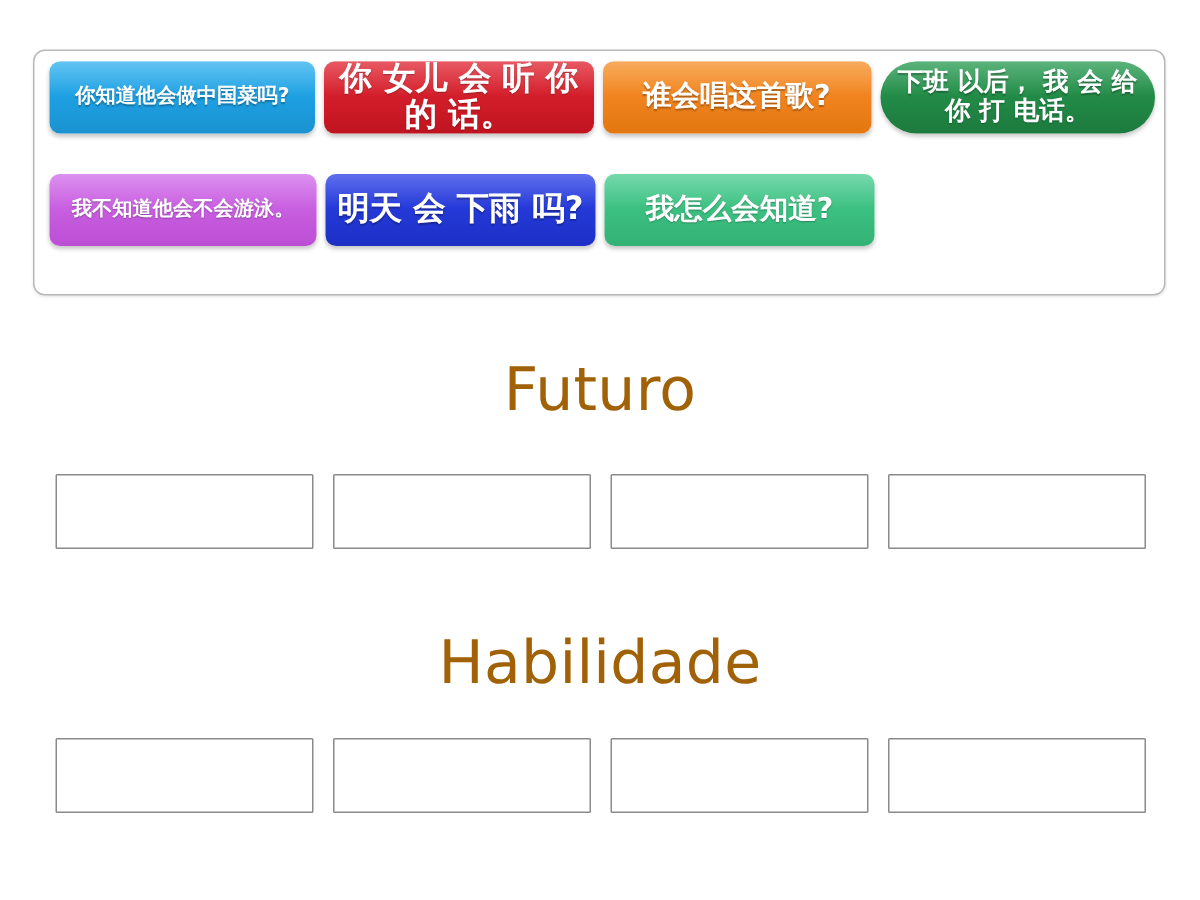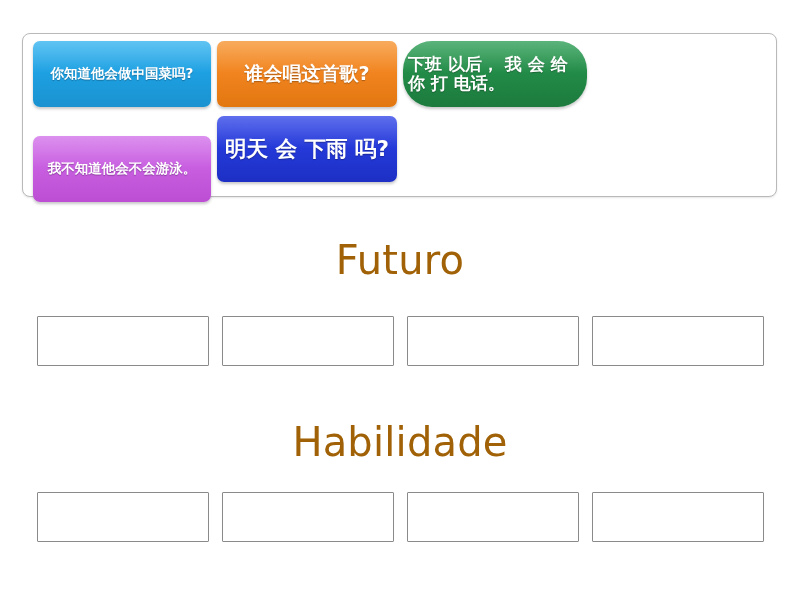--- a/index.html
+++ b/index.html
@@ -32,26 +32,27 @@
   .tile-row {
     display: flex;
     flex-direction: row;
     align-items: flex-start;
     height: 70px;
   }
   .tile-row + .tile-row { margin-top: 5px; }
 
   .tile {
     box-sizing: border-box;
-    height: 66px;
+    height: 48px;
     margin-right: 6px;
     border-radius: 7px;
     display: flex;
     align-items: center;
     justify-content: center;
+    text-align: center;
     color: #ffffff;
     line-height: 1.12;
     padding: 2px 5px;
     position: relative;
     overflow: hidden;
     box-shadow: 0 2px 3px rgba(0,0,0,0.22);
     text-shadow: 0 1px 1px rgba(0,0,0,0.28);
     user-select: none;
     cursor: move;
   }
@@ -62,21 +63,21 @@
     height:48%;
     background: linear-gradient(to bottom, rgba(255,255,255,0.22), rgba(255,255,255,0.0));
     pointer-events:none;
   }
   .tile span { position: relative; z-index: 2; display:block; }
 
   .t-blue    { background: linear-gradient(to bottom,#35b3ef 0%,#1da0e2 48%,#1b92d0 100%); }
   .t-red     { background: linear-gradient(to bottom,#e02a37 0%,#d31e2a 48%,#bf1420 100%); }
   .t-orange  { background: linear-gradient(to bottom,#f6932f 0%,#f1841f 48%,#e2760f 100%); }
   .t-green   { background: linear-gradient(to bottom,#2d9e56 0%,#228b47 48%,#1c7a3d 100%); }
-  .t-magenta { background: linear-gradient(to bottom,#d271ea 0%,#c85ee0 48%,#bc4ed4 100%); margin-top: 20px; }
+  .t-magenta { background: linear-gradient(to bottom,#d271ea 0%,#c85ee0 48%,#bc4ed4 100%); }
   .t-blue2   { background: linear-gradient(to bottom,#3246e8 0%,#2439d8 48%,#1d2fc4 100%); }
   .t-mint    { background: linear-gradient(to bottom,#4fcd94 0%,#3cc081 48%,#33b275 100%); }
 
   .w-178 { width: 178px; }
   .w-180 { width: 180px; }
   .w-184 { width: 184px; border-radius: 29px; }
 
   .fs-13 { font-size: 13.5px; font-weight: 600; }
   .fs-17 { font-size: 17px;   font-weight: 600; }
   .fs-20 { font-size: 19px; font-weight: 600; }
@@ -117,34 +118,40 @@
 </style>
 </head>
 <body>
 
 <div class="wordbank">
 
   <div class="tile-row">
     <div class="tile t-blue w-178 fs-13">
       <span>你知道他会做中国菜吗?</span>
     </div>
+    <div class="tile t-red w-180 fs-21">
+      <span>你 女儿 会 听 你 的 话。</span>
+    </div>
     <div class="tile t-orange w-180 fs-20">
       <span>谁会唱这首歌?</span>
     </div>
     <div class="tile t-green w-184 fs-17">
       <span>下班 以后， 我 会 给 你 打 电话。</span>
     </div>
   </div>
 
   <div class="tile-row">
     <div class="tile t-magenta w-178 fs-13">
       <span>我不知道他会不会游泳。</span>
     </div>
     <div class="tile t-blue2 w-180 fs-21">
       <span>明天 会 下雨 吗?</span>
+    </div>
+    <div class="tile t-mint w-180 fs-20">
+      <span>我怎么会知道?</span>
     </div>
   </div>
 
 </div>
 
 <div class="category-title" id="cat-futuro-title">Futuro</div>
 
 <div class="dropzone-row" id="dropzones-futuro">
   <div class="dropzone"></div>
   <div class="dropzone"></div>

